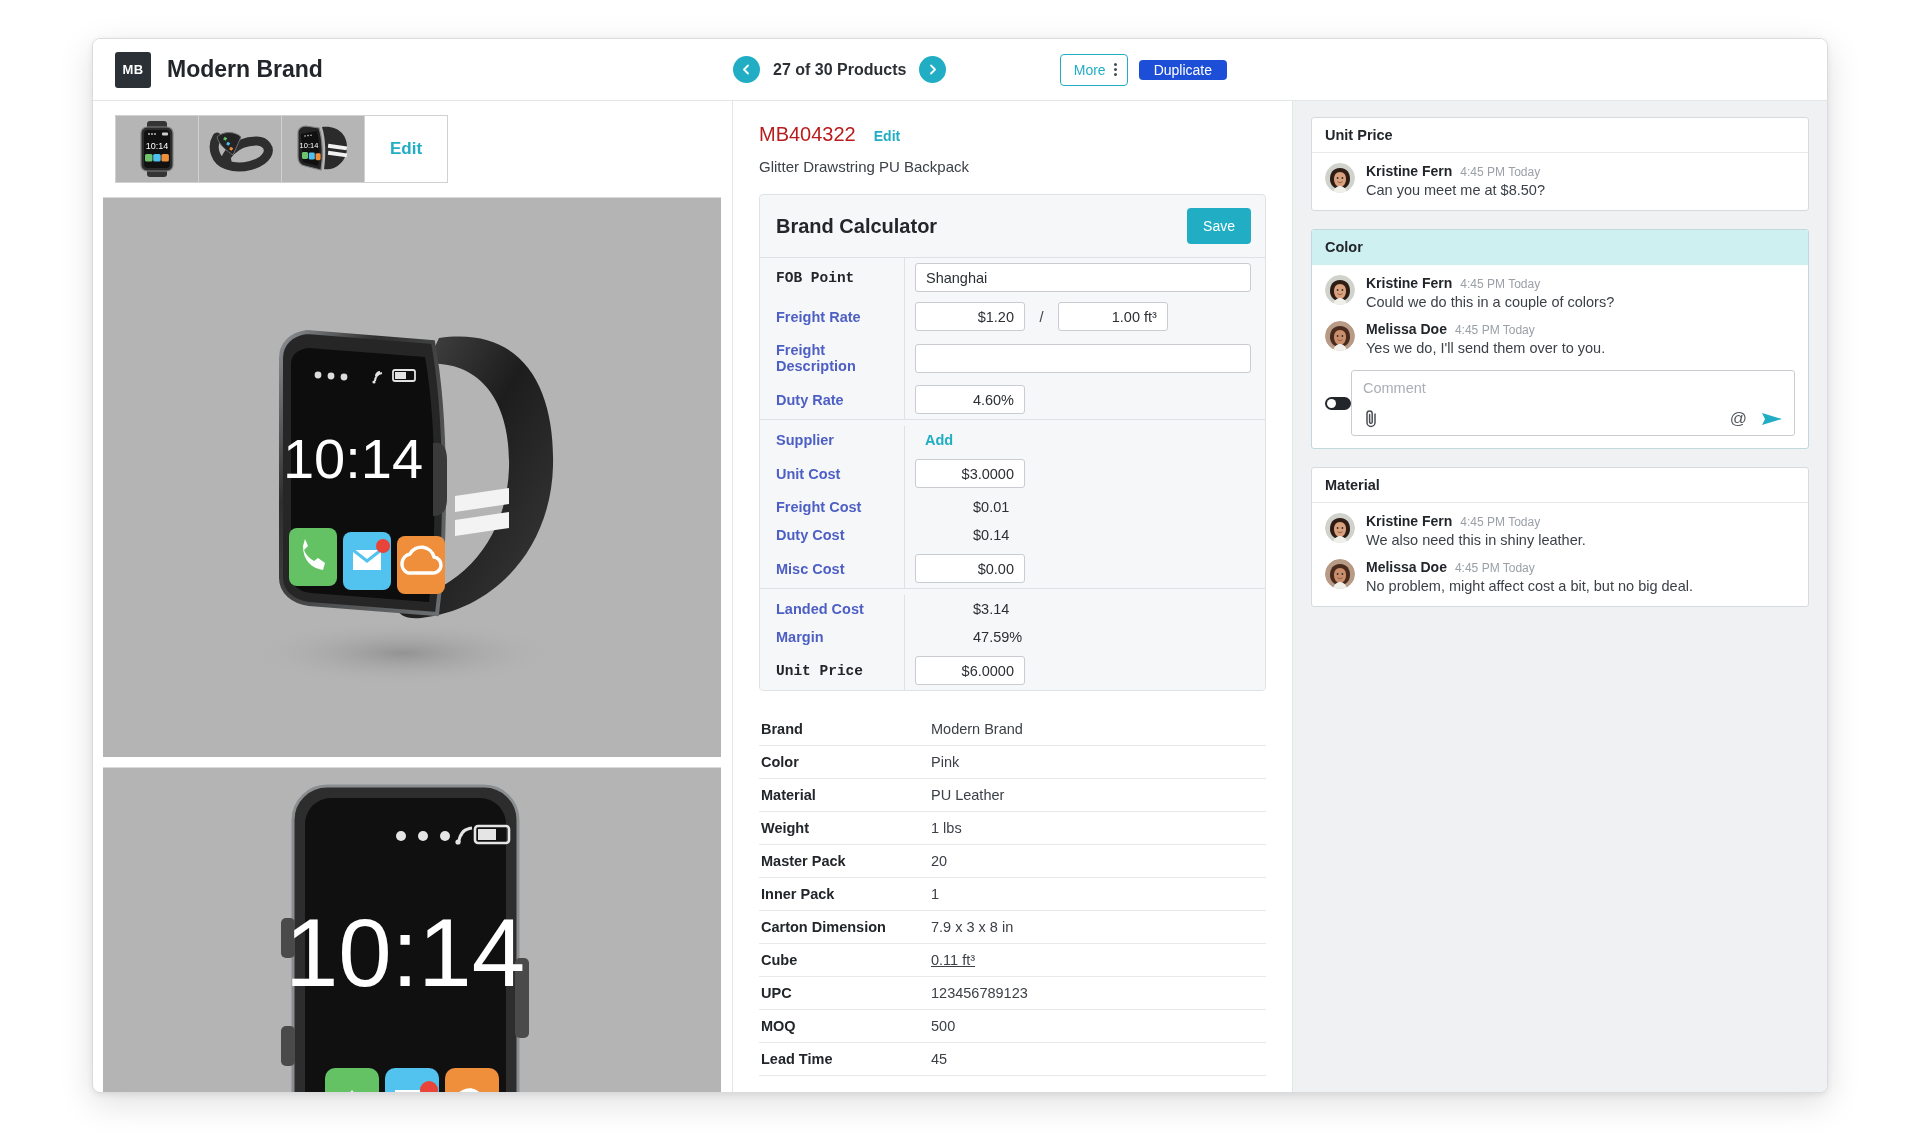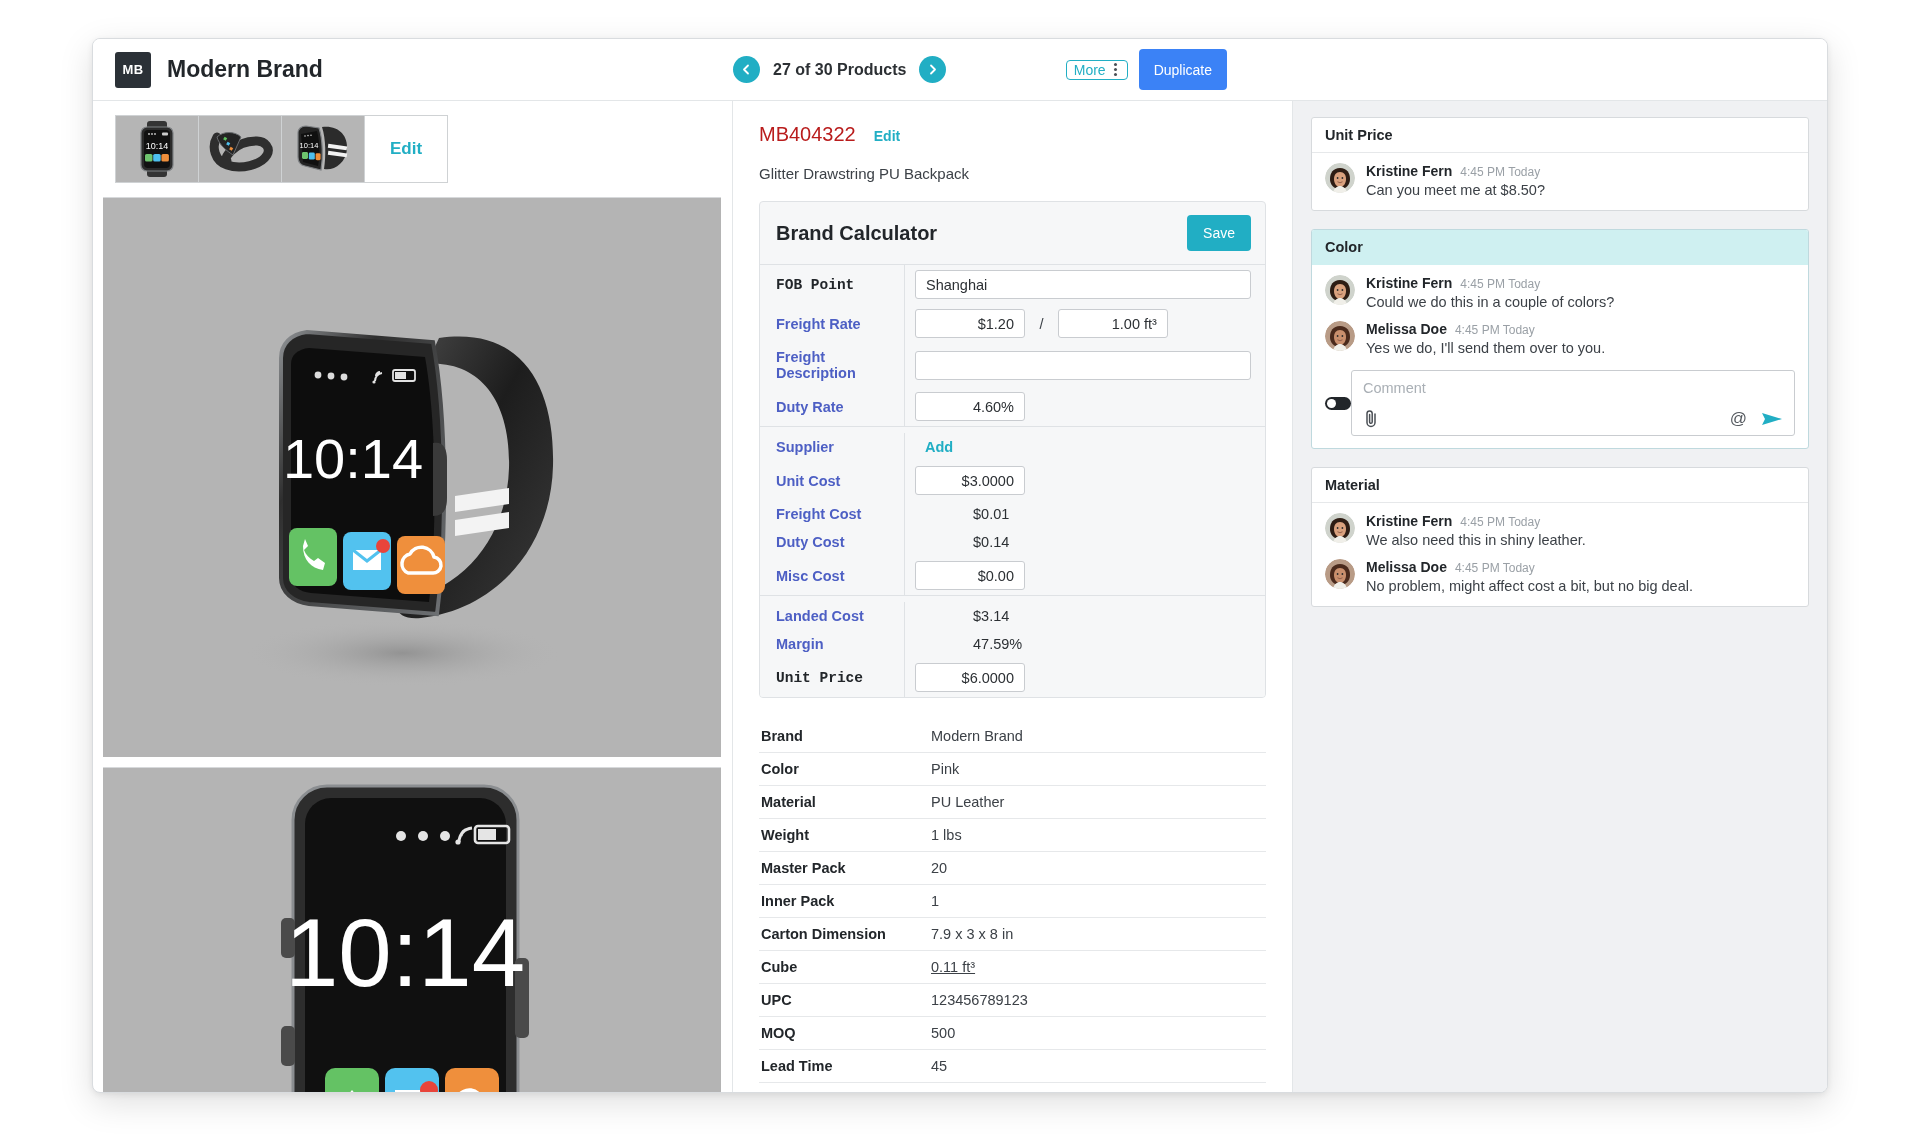--- a/index.html
+++ b/index.html
@@ -42,31 +42,31 @@
   .circ-btn {
     width: 27px; height: 27px; border-radius: 50%; background: #21aec4;
     display: flex; align-items: center; justify-content: center;
     cursor: pointer; border: none;
   }
   .circ-btn svg { display:block; }
   .nav-count { font-size: 16px; font-weight: bold; color: #2c3034; white-space: nowrap; }
 
   .action-zone { display: flex; align-items: center; gap: 11px; position: absolute; right: 600px; }
   .btn-more {
-    height: 20px; padding: 0 10px 0 7px; border: 1px solid #21aec4; border-radius: 4px;
+    height: 32px; padding: 0 10px 0 13px; border: 1px solid #21aec4; border-radius: 4px;
     background: #fff; color: #21aec4; font-size: 14px;
     display: flex; align-items: center; gap: 8px; cursor: pointer;
     font-family: inherit;
     justify-content: center;
   }
   .kebab { display: flex; flex-direction: column; gap: 2px; }
   .kebab i { width: 3px; height: 3px; border-radius: 50%; background: #4a4f55; display: block; }
   .btn-dup {
-    height: 41px; padding: 0 15px; border: none; border-radius: 4px;
-    background: #3b82f6; color: #fff; font-size: 14px; cursor: pointer;
+    height: 20px; padding: 0 15px; border: none; border-radius: 4px;
+    background: #1d4ed8; color: #fff; font-size: 14px; cursor: pointer;
     font-family: inherit;
   }
 
   
   .body { flex: 1 1 auto; display: flex; min-height: 0; }
   .col-left { width: 640px; flex: 0 0 640px; border-right: 1px solid #e3e6e8; display:flex; flex-direction:column; min-height:0;}
   .col-mid  { width: 560px; flex: 0 0 560px; border-right: 1px solid #e3e6e8; background:#fff; overflow:hidden;}
   .col-right{ flex: 1 1 auto; background: #f0f1f3; padding: 16px 18px 0 18px; overflow:hidden;}
 
   
@@ -87,21 +87,21 @@
     width: 618px; height: 560px; background: #b4b4b4;
     border-top: 1px solid #d7d9db; position: relative; overflow: hidden;
   }
   .img-pane + .img-pane { margin-top: 10px; }
 
   
   .mid-head { padding: 22px 26px 0 26px; }
   .sku-row { display: flex; align-items: baseline; gap: 18px; }
   .sku { font-size: 20px; font-weight: normal; color: #b91c1c; }
   .sku-edit { font-size: 14px; color: #21aec4; font-weight: bold; cursor: pointer; }
-  .prod-name { margin-top: 19px; font-size: 15px; color: #3c4147; }
+  .prod-name { margin-top: 12px; font-size: 15px; color: #3c4147; }
 
   .calc {
     margin: 19px 26px 0 26px; border: 1px solid #dfe2e5; border-radius: 4px;
     background: #f6f7f8; overflow: hidden;
   }
   .calc-head {
     display: flex; align-items: center; justify-content: space-between;
     padding: 13px 14px 13px 16px; border-bottom: 1px solid #dfe2e5;
   }
   .calc-title { font-size: 20px; font-weight: bold; color: #22262a; }

